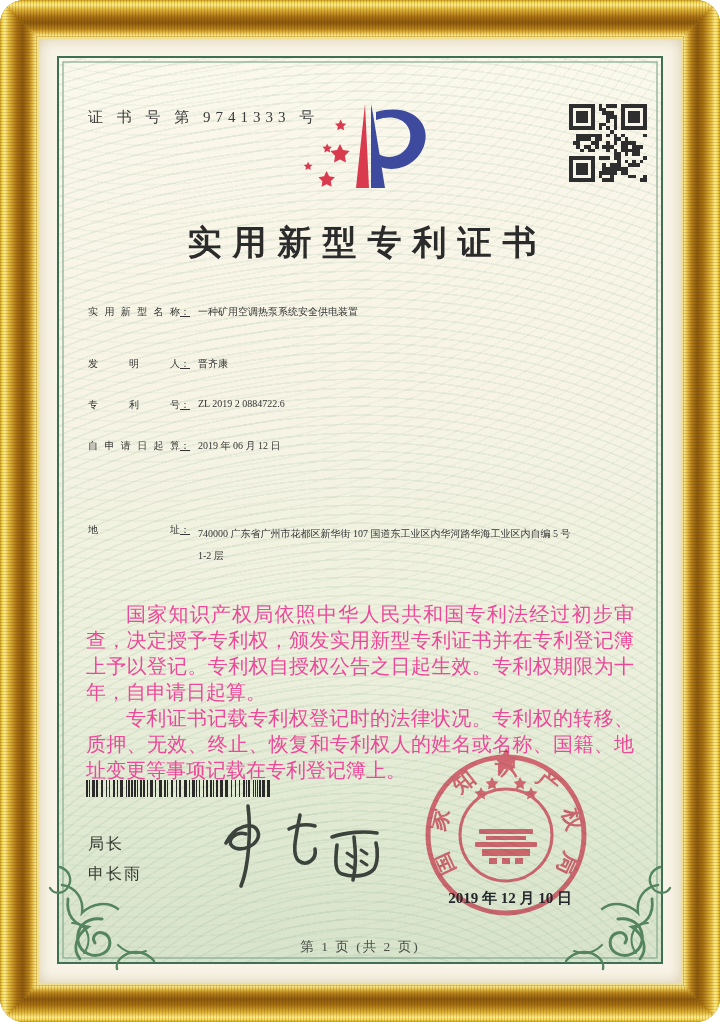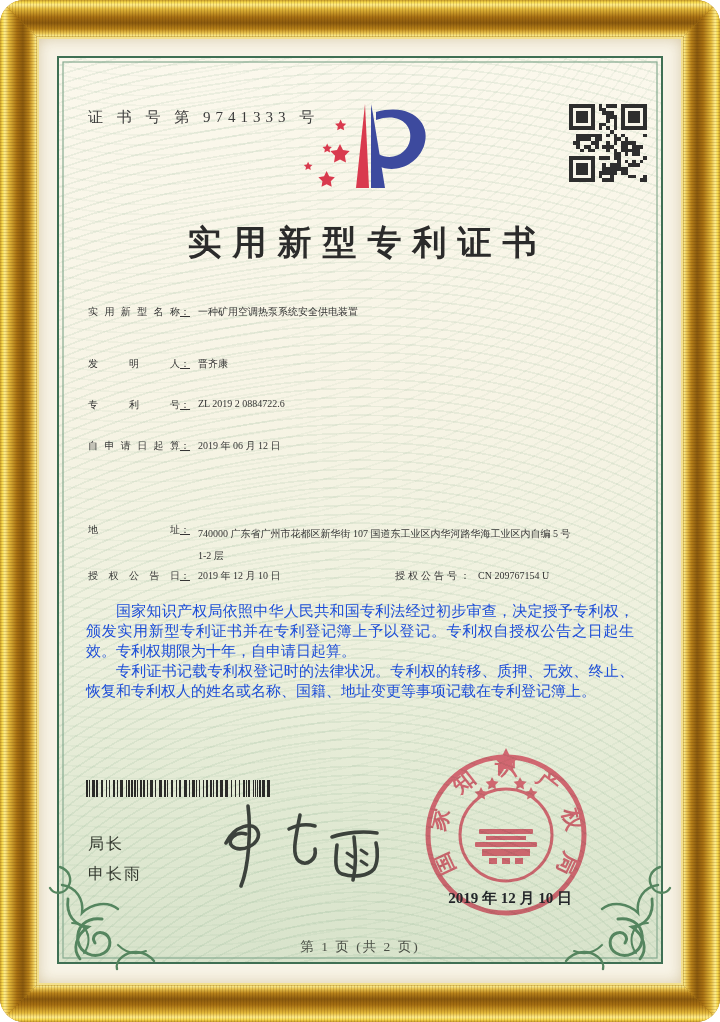--- a/index.html
+++ b/index.html
@@ -37,21 +37,21 @@
   .abs{position:absolute;}
   .cert-no{left:88px;top:108px;font-size:15px;color:#3a3a3a;letter-spacing:5px;}
   .title{left:0;right:0;top:220px;text-align:center;font-size:34px;font-weight:600;
          color:#2b2b2b;letter-spacing:11px;padding-left:15px;}
   .row{left:88px;font-size:10px;color:#353535;white-space:nowrap;text-decoration:underline;}
   .flabel{display:inline-block;width:92px;text-align:justify;text-align-last:justify;color:#353535;}
   .colon{margin-right:8px;}
   .fvalue{display:inline-block;vertical-align:top;white-space:normal;}
   .fvalue.addr{width:382px;line-height:22px;}
   .pair2{position:absolute;left:307px;top:0;white-space:nowrap;}
-  .paras{left:86px;top:601px;width:548px;font-size:15px;line-height:20px;color:#1d4ed8;
+  .paras{left:86px;top:601px;width:548px;font-size:20px;line-height:26px;color:#ec4899;
          text-align:justify;}
   .paras p{margin:0;text-indent:2em;}
   .director{left:88px;font-size:16px;color:#33382f;letter-spacing:2px;}
   .seal-date{left:420px;top:889px;width:180px;text-align:center;font-size:15px;
              font-weight:600;color:#23262a;}
   .footer{left:0;right:0;top:938px;text-align:center;font-size:13.5px;color:#4a4f46;letter-spacing:2px;}
 </style>
 </head>
 <body>
 
@@ -248,26 +248,20 @@
   </div>
   <div class="abs row" style="top:398px">
     <span class="flabel">专利号</span><span class="colon">：</span><span class="fvalue">ZL 2019 2 0884722.6</span>
   </div>
   <div class="abs row" style="top:439px">
     <span class="flabel">自申请日起算</span><span class="colon">：</span><span class="fvalue">2019 年 06 月 12 日</span>
   </div>
   <div class="abs row" style="top:523px">
     <span class="flabel">地址</span><span class="colon">：</span><span class="fvalue addr">740000 广东省广州市花都区新华街 107 国道东工业区内华河路华海工业区内自编 5 号 1-2 层</span>
   </div>
-  <div class="abs row" style="top:569px">
-    <span class="flabel">授权公告日</span><span class="colon">：</span><span class="fvalue">2019 年 12 月 10 日</span>
-    <span class="pair2">
-      <span style="letter-spacing:3px;">授权公告号</span><span class="colon">：</span><span>CN 209767154 U</span>
-    </span>
-  </div>
 
   <div class="abs paras">
     <p>国家知识产权局依照中华人民共和国专利法经过初步审查，决定授予专利权，颁发实用新型专利证书并在专利登记簿上予以登记。专利权自授权公告之日起生效。专利权期限为十年，自申请日起算。</p>
     <p>专利证书记载专利权登记时的法律状况。专利权的转移、质押、无效、终止、恢复和专利权人的姓名或名称、国籍、地址变更等事项记载在专利登记簿上。</p>
   </div>
 
   <svg class="abs" id="barcode" style="left:86px;top:780px;" width="186" height="17">
       <rect x="0" y="0" width="2" height="17" fill="#2a2a28"></rect>
       <rect x="3" y="0" width="1" height="17" fill="#2a2a28"></rect>
       <rect x="6" y="0" width="3" height="17" fill="#2a2a28"></rect>

